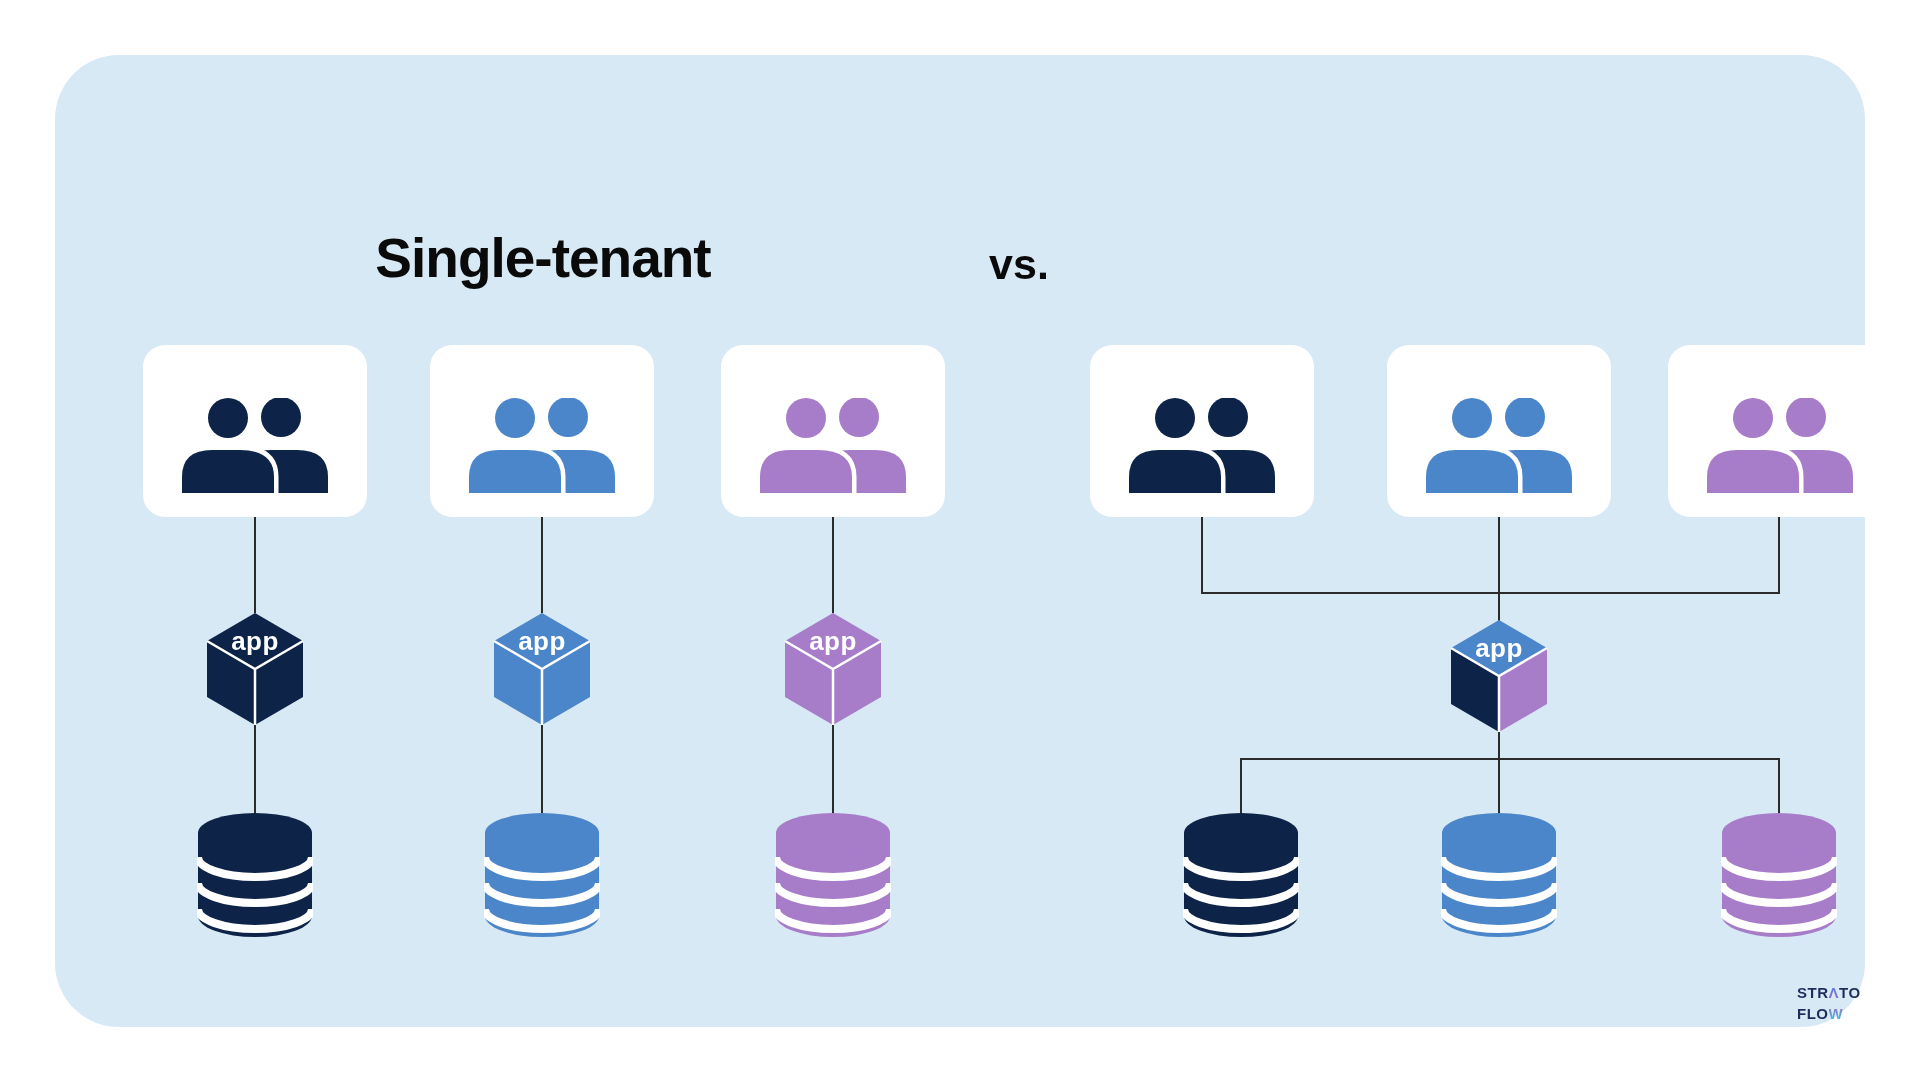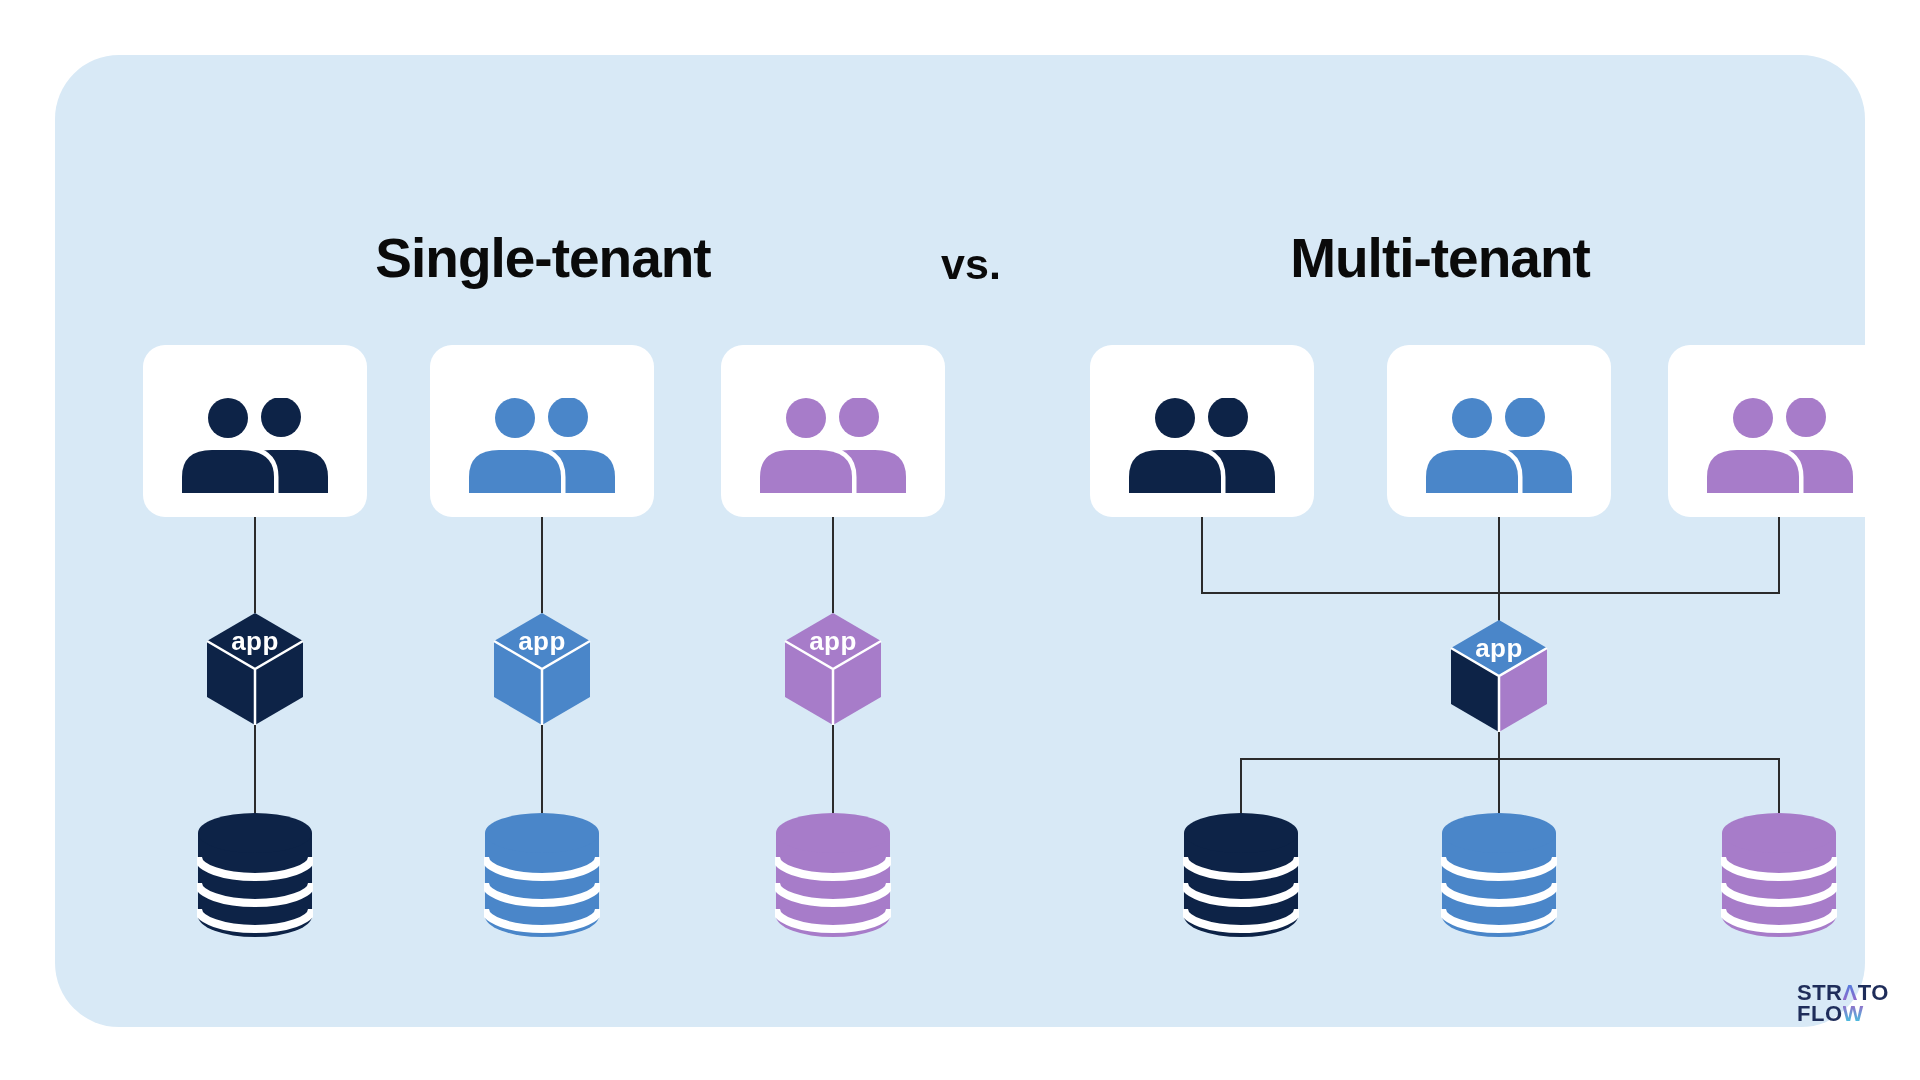--- a/index.html
+++ b/index.html
@@ -31,21 +31,21 @@
   
   .cube-wrap{position:absolute;width:100px;height:113px;}
   .cube-wrap svg{position:absolute;left:0;top:0;width:100px;height:113px;}
   .cube-label{position:absolute;left:0;top:13px;width:100%;text-align:center;
               font-size:26px;font-weight:700;letter-spacing:.5px;color:#ffffff;}
 
   
   .db{position:absolute;width:116px;height:126px;top:757px;}
 
   
-  .logo{position:absolute;left:1742px;top:927px;font-weight:bold;font-size:22px;
+  .logo{position:absolute;left:1742px;top:927px;font-weight:bold;font-size:15px;
         line-height:21px;letter-spacing:.5px;color:#1F2D5A;white-space:nowrap;}
   .logo .grad-a{background:linear-gradient(180deg,#4C7EE0 10%,#9A68C8 90%);
         -webkit-background-clip:text;background-clip:text;color:transparent;}
   .logo .grad-w{background:linear-gradient(180deg,#9A68C8 10%,#40C5E0 90%);
         -webkit-background-clip:text;background-clip:text;color:transparent;}
 </style>
 </head>
 <body>
 
 <div class="page">
@@ -73,22 +73,21 @@
           <path d="M1 21 V104 a57 21 0 0 0 114 0 V21 Z" fill="currentColor"></path>
           <ellipse cx="58" cy="21" rx="57" ry="20" fill="currentColor"></ellipse>
           <path d="M1 45 a57 20 0 0 0 114 0" stroke="#ffffff" stroke-width="8" fill="none"></path>
           <path d="M1 71 a57 20 0 0 0 114 0" stroke="#ffffff" stroke-width="8" fill="none"></path>
           <path d="M1 97 a57 20 0 0 0 114 0" stroke="#ffffff" stroke-width="8" fill="none"></path>
         </symbol>
       </defs>
     </svg>
 
     <div class="title" style="left:488px;top:171px">Single-tenant</div>
-    <div class="title-vs" style="left:916px;top:185px">vs.</div>
-    <div class="title" style="left:1385px;top:171px">Multi-tenant</div>
+    <div class="title-vs" style="left:964px;top:185px">vs.</div>
 
     <div class="card" style="left:88px">
       <svg class="people navy">
           <use href="#sym-people"></use>
         </svg>
     </div>
     <div class="card" style="left:375px">
       <svg class="people blue">
           <use href="#sym-people"></use>
         </svg>

